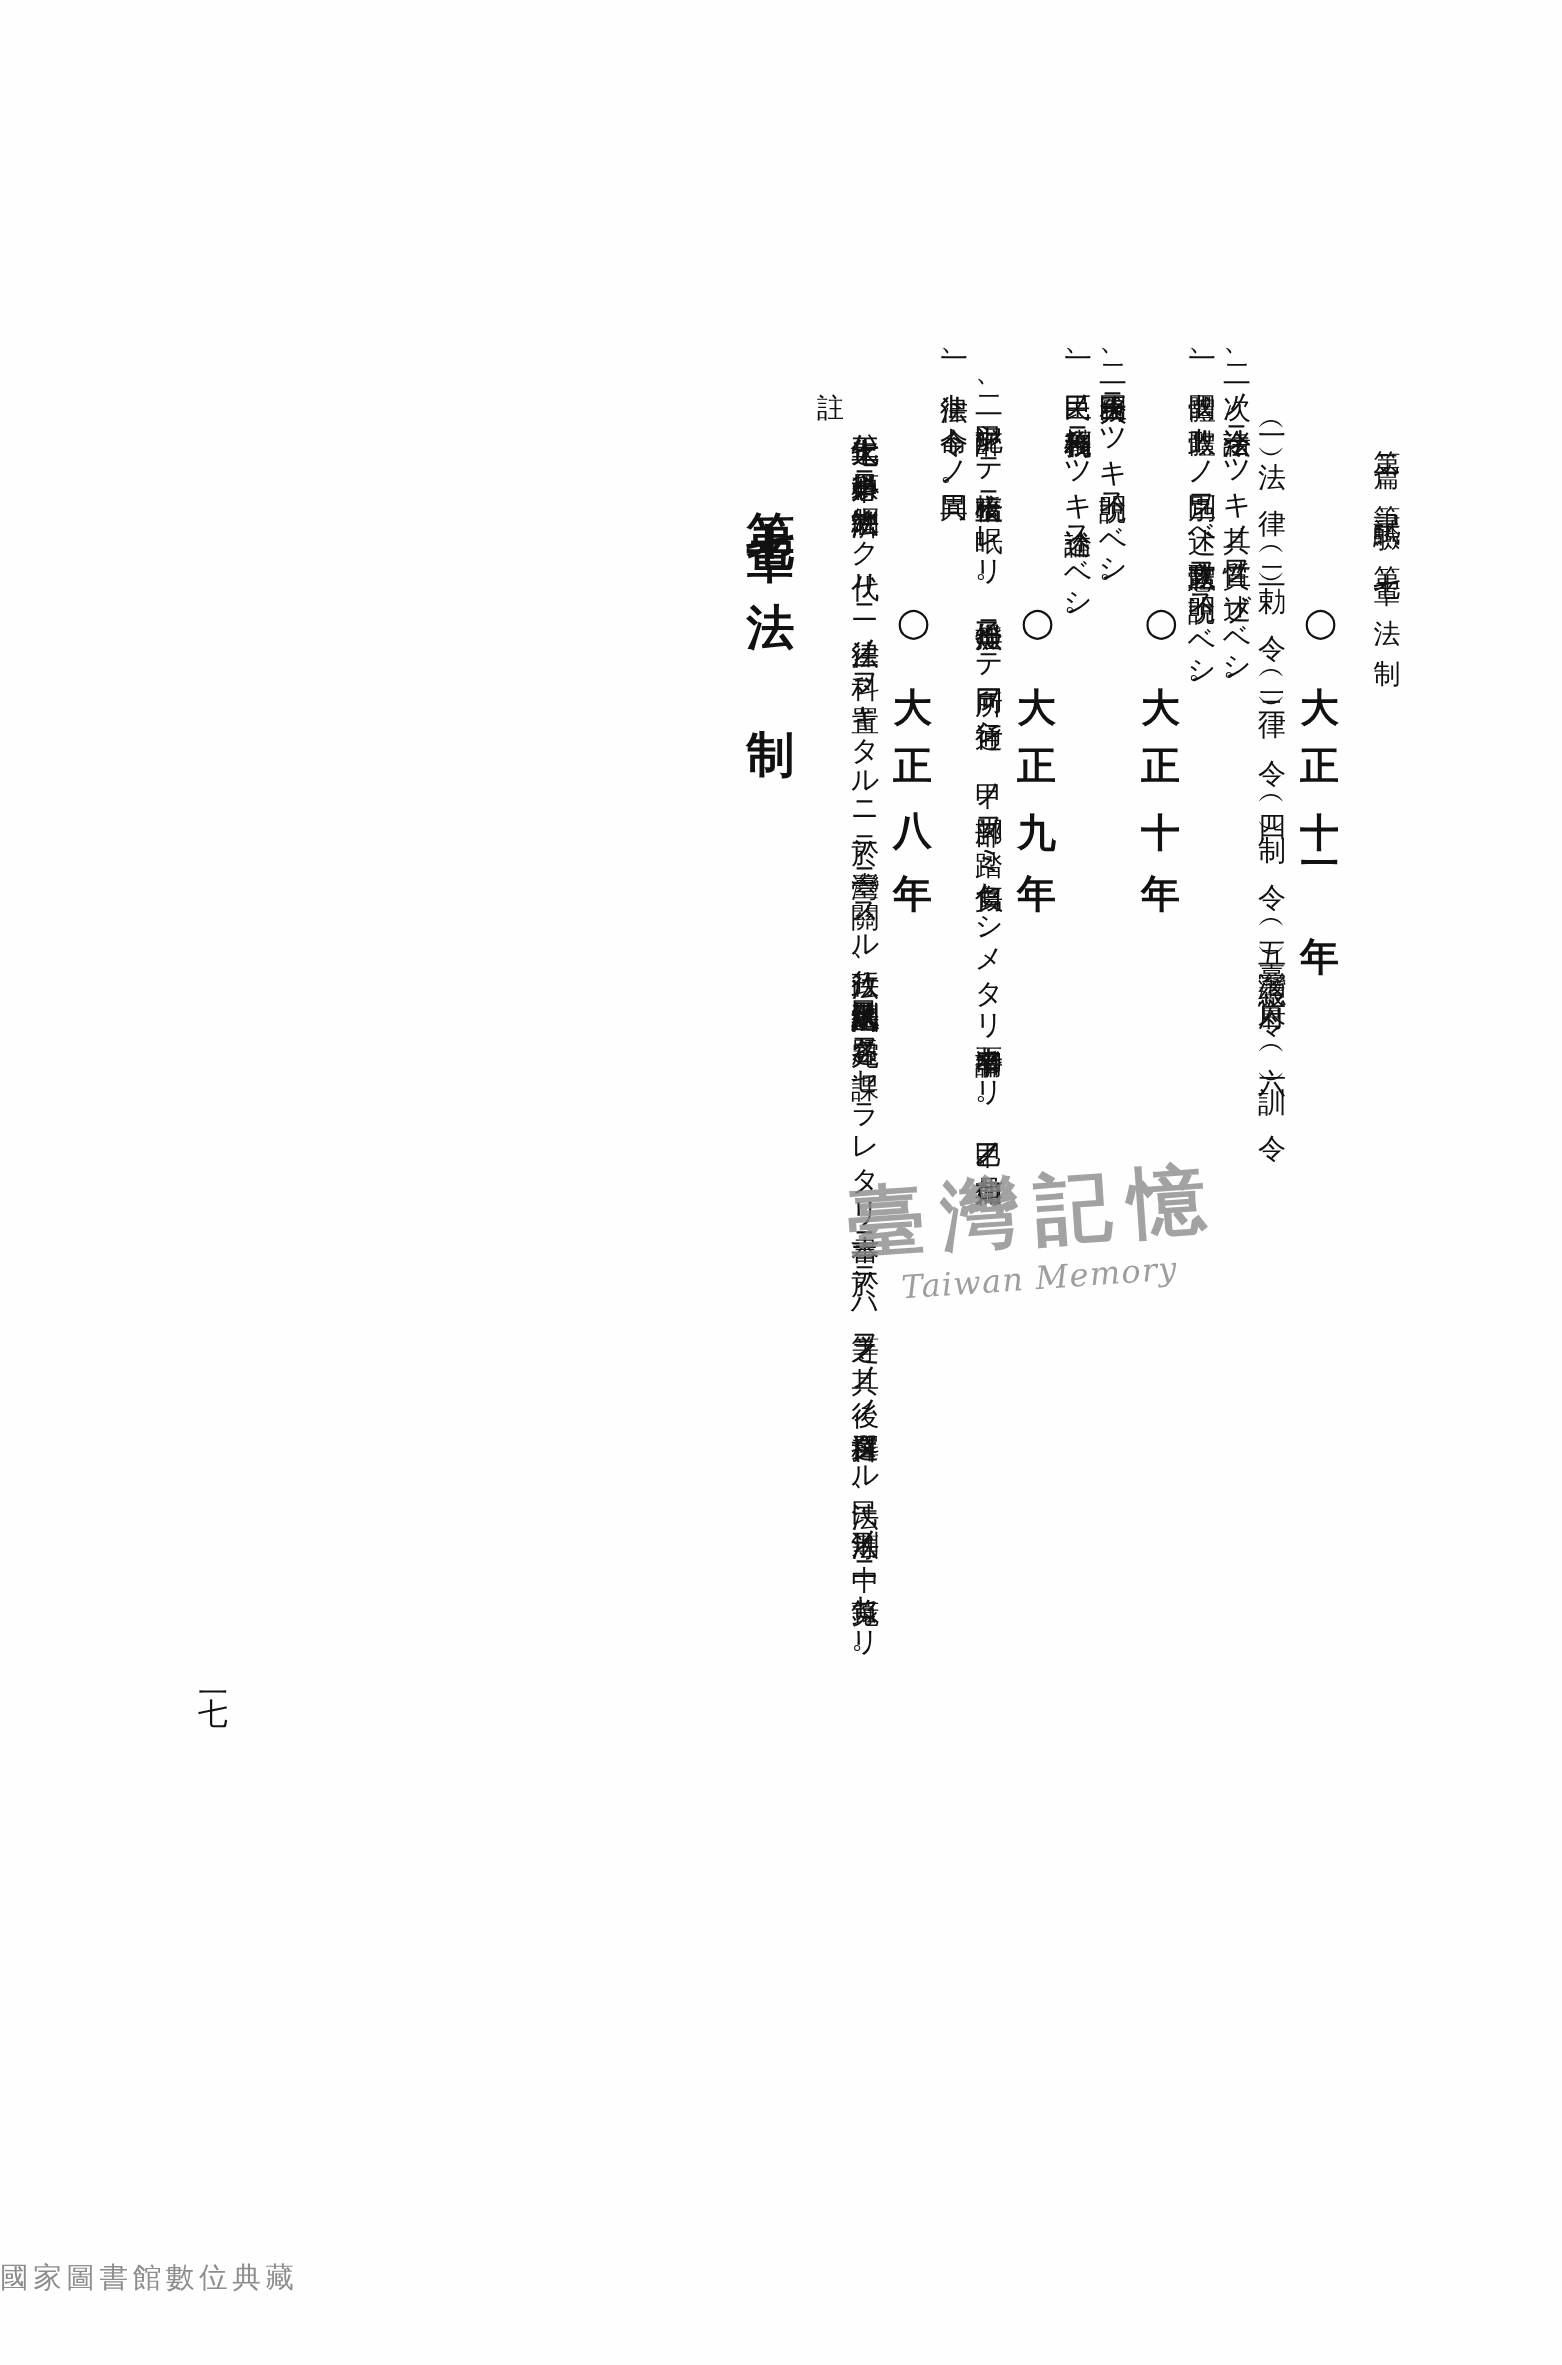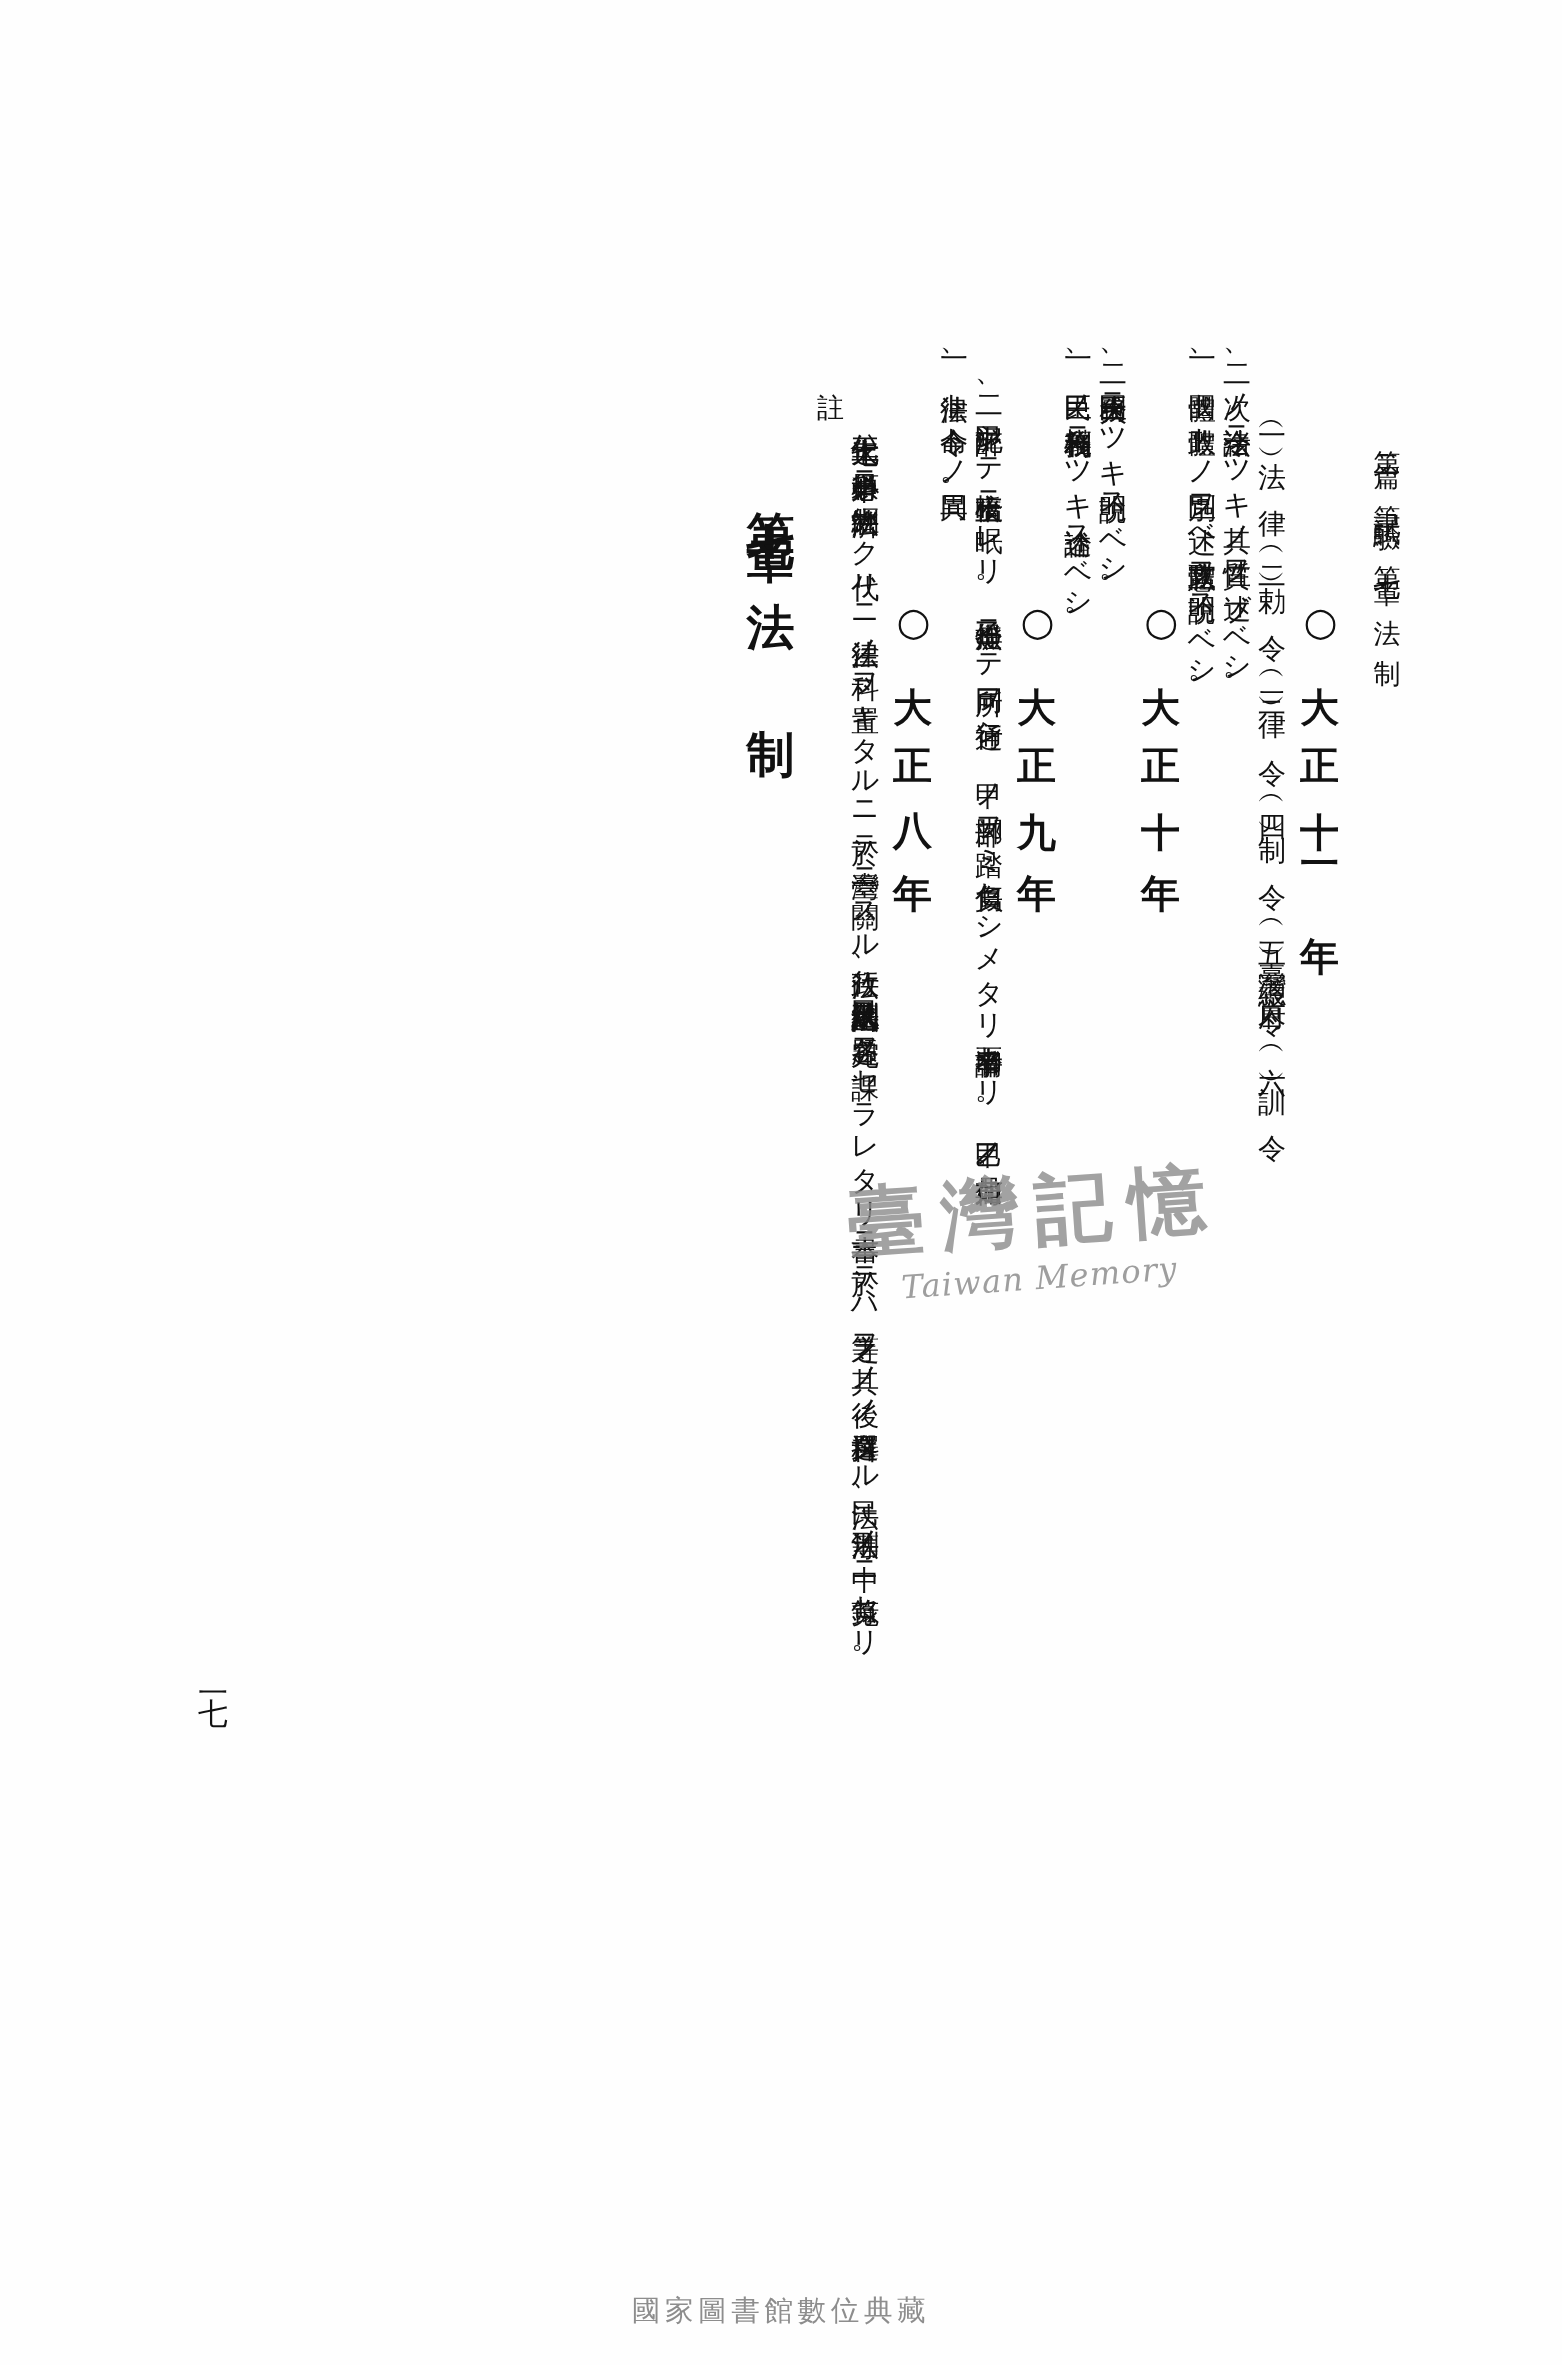--- a/index.html
+++ b/index.html
@@ -140,26 +140,25 @@
     letter-spacing: 0.04em;
     white-space: nowrap;
   }
 
   
   #credit {
     position: absolute;
     left: 0;
     top: 2258px;
     width: 1562px;
-    text-align: center;
+    text-align: left;
     font-size: 28.6px;
     letter-spacing: 0.16em;
     color: #8d8d8d;
     font-family: Liberation Sans, sans-serif;
-    margin-top: 33px;
   }
 </style>
 </head>
 <body>
 
 <div id="page">
 
   <div id="columns">
 
     <div class="col heading">第七章　法　　制</div>

